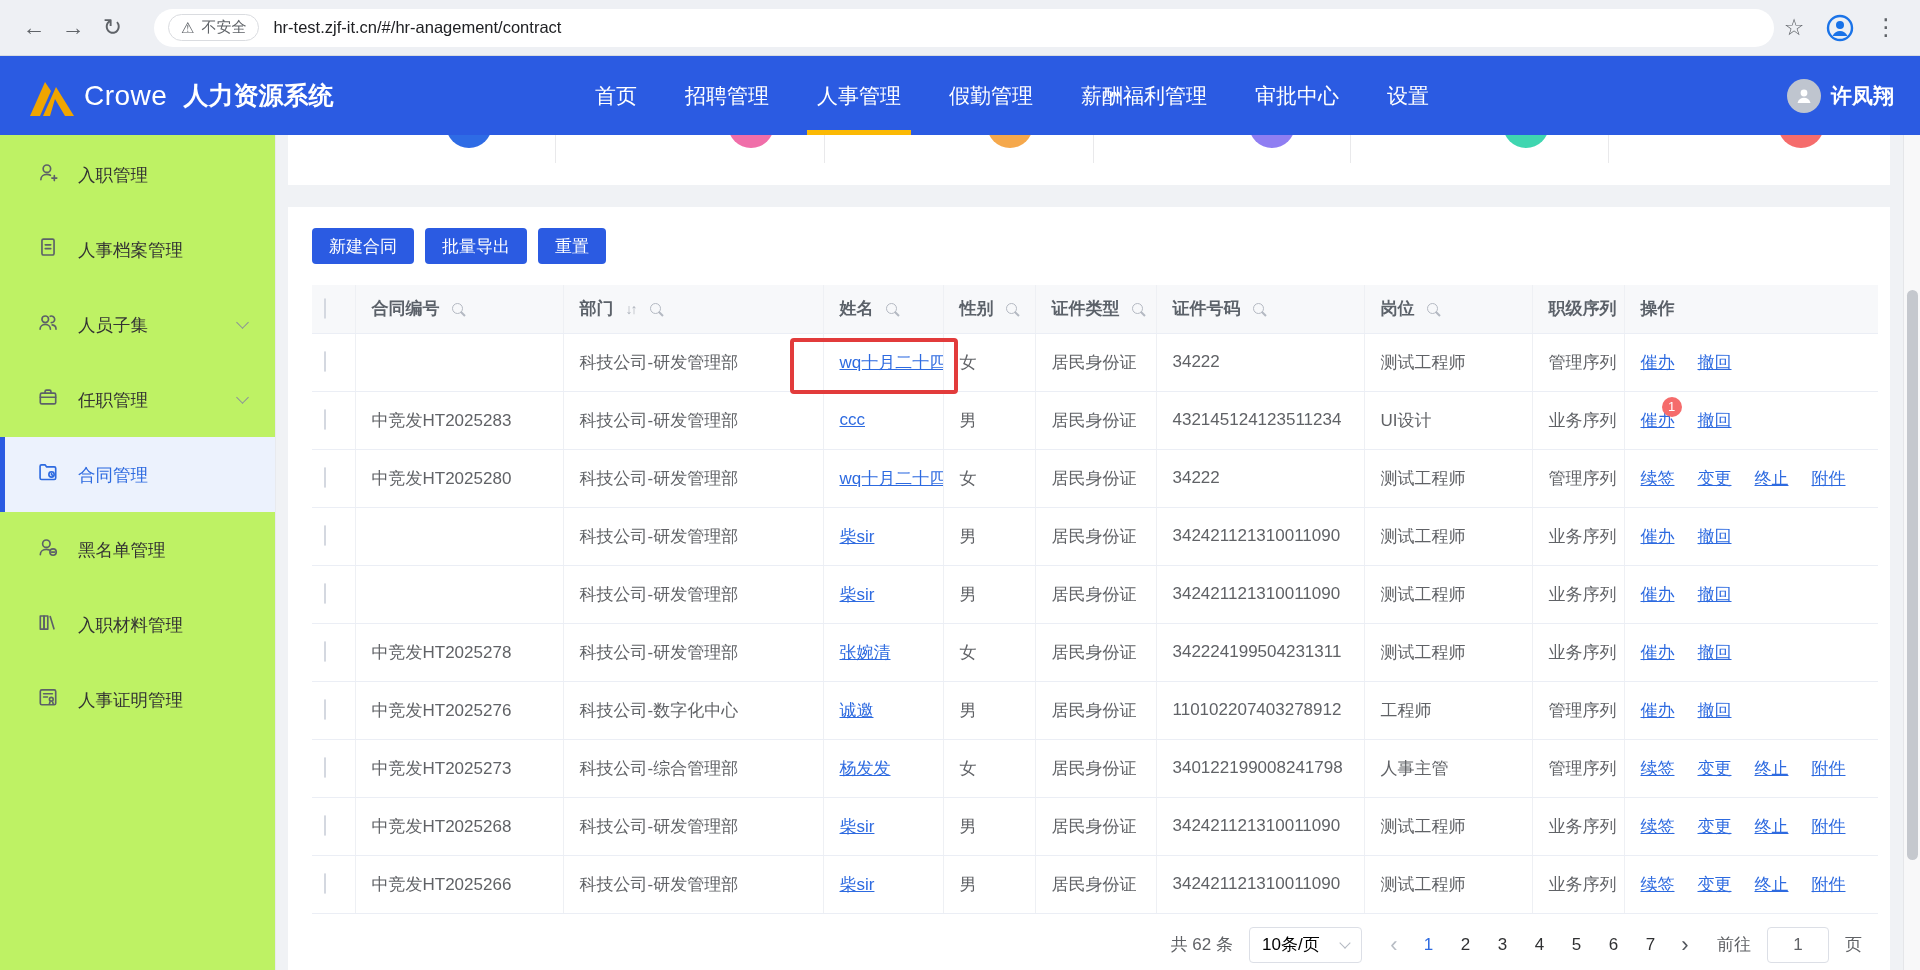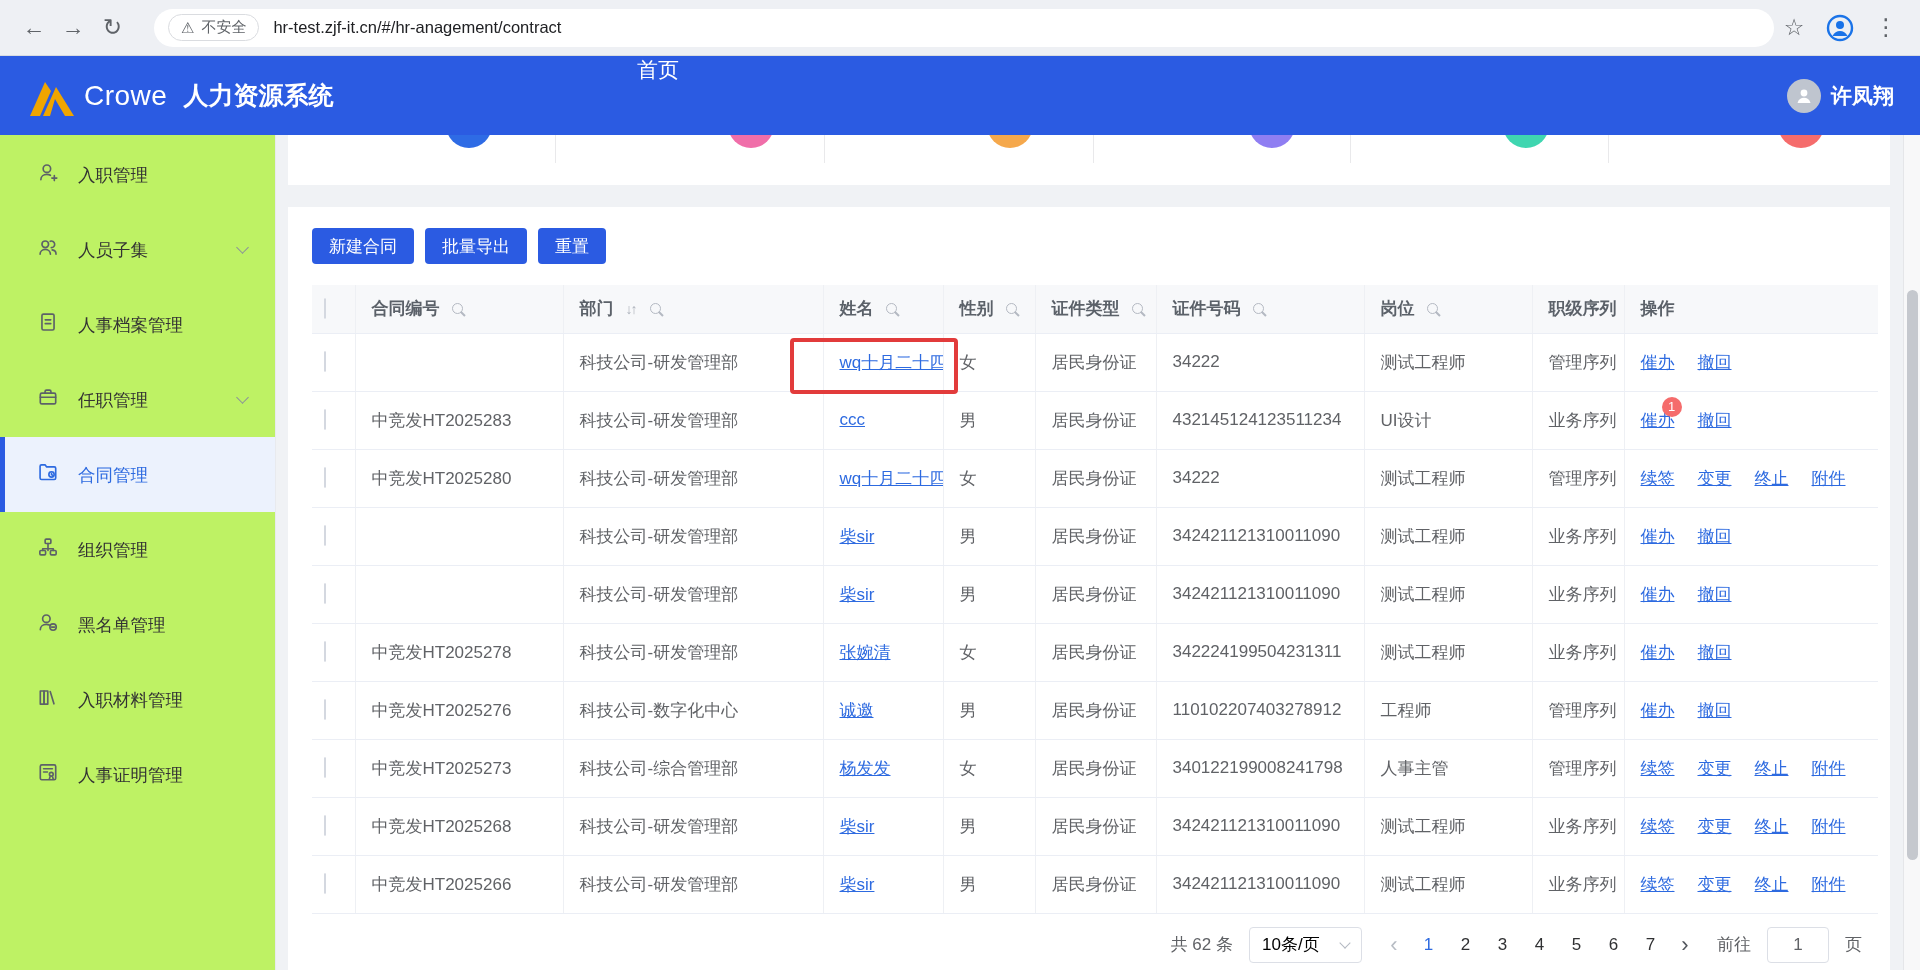--- a/index.html
+++ b/index.html
@@ -21,21 +21,21 @@
   .bar-right { margin-left:auto; display:flex; align-items:center; gap:6px; }
   .profile-ico { width:28px; height:28px; }
 
   
   .app-header { height:79px; background:#2b5be2; display:flex; align-items:center;
     position:relative; color:#fff; }
   .logo-wrap { display:flex; align-items:center; margin-left:30px; gap:10px; }
   .brand { font-size:28px; letter-spacing:.5px; color:#fff; }
   .app-title { font-size:25px; font-weight:bold; margin-left:6px; }
   .main-nav { position:absolute; left:595px; top:0; height:100%; display:flex;
-    align-items:center; gap:48px;flex-direction:column; }
+    align-items:center; gap:48px; }
   .nav-item { font-size:21px; color:#fff; height:100%; display:flex; align-items:center;
     position:relative; cursor:pointer; white-space:nowrap; }
   .nav-item.active::after { content:""; position:absolute; left:-10px; right:-10px;
     bottom:0; height:5px; background:#fbb904; }
   .user-wrap { margin-left:auto; margin-right:26px; display:flex; align-items:center; gap:10px; }
   .avatar { width:34px; height:34px; border-radius:50%; background:#bfc5cf; display:flex;
     align-items:center; justify-content:center; }
   .user-name { font-size:21px; font-weight:bold; }
 
   
@@ -175,59 +175,50 @@
       <div class="side-item">
         <span><svg width="22" height="22" viewBox="0 0 20 20">
             <circle cx="9" cy="7" r="3.4" fill="none" stroke="#5c6168" stroke-width="1.5" stroke-linecap="round" stroke-linejoin="round"></circle>
             <path d="M3.5 17c0-3 2.4-4.8 5.5-4.8 1.2 0 2.3.3 3.2.8" fill="none" stroke="#5c6168" stroke-width="1.5" stroke-linecap="round" stroke-linejoin="round"></path>
             <path d="M13.5 15.5h4.5M15.75 13.2v4.6" fill="none" stroke="#5c6168" stroke-width="1.5" stroke-linecap="round" stroke-linejoin="round"></path>
           </svg></span>
         <span>入职管理</span>
       </div>
       <div class="side-item">
         <span><svg width="22" height="22" viewBox="0 0 20 20">
+            <rect x="4.5" y="2.8" width="11" height="14.5" rx="1.4" fill="none" stroke="#5c6168" stroke-width="1.5" stroke-linecap="round" stroke-linejoin="round"></rect>
+            <path d="M7.5 8h5M7.5 11.5h5" fill="none" stroke="#5c6168" stroke-width="1.5" stroke-linecap="round" stroke-linejoin="round"></path>
+          </svg></span>
+        <span>人事档案管理</span>
+      </div>
+      <div class="side-item">
+        <span><svg width="22" height="22" viewBox="0 0 20 20">
             <circle cx="7.5" cy="7.5" r="3" fill="none" stroke="#5c6168" stroke-width="1.5" stroke-linecap="round" stroke-linejoin="round"></circle>
             <path d="M12 4.8a3 3 0 1 1 1 5.8" fill="none" stroke="#5c6168" stroke-width="1.5" stroke-linecap="round" stroke-linejoin="round"></path>
             <path d="M2.8 16.5c0-2.6 2.1-4.2 4.7-4.2s4.7 1.6 4.7 4.2" fill="none" stroke="#5c6168" stroke-width="1.5" stroke-linecap="round" stroke-linejoin="round"></path>
             <path d="M13.8 12.6c2.1.3 3.5 1.8 3.5 3.9" fill="none" stroke="#5c6168" stroke-width="1.5" stroke-linecap="round" stroke-linejoin="round"></path>
           </svg></span>
         <span>人员子集</span>
         <span class="chev"></span>
       </div>
       <div class="side-item">
         <span><svg width="22" height="22" viewBox="0 0 20 20">
-            <rect x="4.5" y="2.8" width="11" height="14.5" rx="1.4" fill="none" stroke="#5c6168" stroke-width="1.5" stroke-linecap="round" stroke-linejoin="round"></rect>
-            <path d="M7.5 8h5M7.5 11.5h5" fill="none" stroke="#5c6168" stroke-width="1.5" stroke-linecap="round" stroke-linejoin="round"></path>
-          </svg></span>
-        <span>人事档案管理</span>
-      </div>
-      <div class="side-item">
-        <span><svg width="22" height="22" viewBox="0 0 20 20">
             <rect x="3" y="6.5" width="14" height="9.8" rx="1.4" fill="none" stroke="#5c6168" stroke-width="1.5" stroke-linecap="round" stroke-linejoin="round"></rect>
             <path d="M7.3 6.5V5.2c0-.8.6-1.4 1.4-1.4h2.6c.8 0 1.4.6 1.4 1.4v1.3M3 10.2h14" fill="none" stroke="#5c6168" stroke-width="1.5" stroke-linecap="round" stroke-linejoin="round"></path>
           </svg></span>
         <span>任职管理</span>
         <span class="chev"></span>
       </div>
       <div class="side-item active">
         <span><svg width="22" height="22" viewBox="0 0 20 20">
             <path d="M2.8 15.5V4.8c0-.7.6-1.3 1.3-1.3h3.2l1.5 1.9h6.9c.7 0 1.3.6 1.3 1.3v8.8c0 .7-.6 1.3-1.3 1.3H4.1c-.7 0-1.3-.6-1.3-1.3z" fill="none" stroke="#2d6ae0" stroke-width="1.5" stroke-linecap="round" stroke-linejoin="round"></path>
             <circle cx="13.2" cy="12.2" r="2.4" fill="none" stroke="#2d6ae0" stroke-width="1.5" stroke-linecap="round" stroke-linejoin="round"></circle>
             <path d="M13.2 11.2v1.2l.9.5" fill="none" stroke="#2d6ae0" stroke-width="1.5" stroke-linecap="round" stroke-linejoin="round"></path>
           </svg></span>
         <span>合同管理</span>
-      </div>
-      <div class="side-item">
-        <span><svg width="22" height="22" viewBox="0 0 20 20">
-            <rect x="7.4" y="2.8" width="5.2" height="4" rx="1" fill="none" stroke="#5c6168" stroke-width="1.5" stroke-linecap="round" stroke-linejoin="round"></rect>
-            <rect x="2.6" y="13.2" width="5.2" height="4" rx="1" fill="none" stroke="#5c6168" stroke-width="1.5" stroke-linecap="round" stroke-linejoin="round"></rect>
-            <rect x="12.2" y="13.2" width="5.2" height="4" rx="1" fill="none" stroke="#5c6168" stroke-width="1.5" stroke-linecap="round" stroke-linejoin="round"></rect>
-            <path d="M10 6.8v3.2M5.2 13.2v-1.6h9.6v1.6M10 10v3.2" fill="none" stroke="#5c6168" stroke-width="1.5" stroke-linecap="round" stroke-linejoin="round"></path>
-          </svg></span>
-        <span>组织管理</span>
       </div>
       <div class="side-item">
         <span><svg width="22" height="22" viewBox="0 0 20 20">
             <circle cx="8.5" cy="7" r="3.4" fill="none" stroke="#5c6168" stroke-width="1.5" stroke-linecap="round" stroke-linejoin="round"></circle>
             <path d="M3 17c0-3 2.4-4.8 5.5-4.8 1 0 1.9.2 2.7.6" fill="none" stroke="#5c6168" stroke-width="1.5" stroke-linecap="round" stroke-linejoin="round"></path>
             <circle cx="14.6" cy="14.6" r="2.9" fill="none" stroke="#5c6168" stroke-width="1.5" stroke-linecap="round" stroke-linejoin="round"></circle>
             <path d="M13.2 14.6h2.8" fill="none" stroke="#5c6168" stroke-width="1.5" stroke-linecap="round" stroke-linejoin="round"></path>
           </svg></span>
         <span>黑名单管理</span>
       </div>

